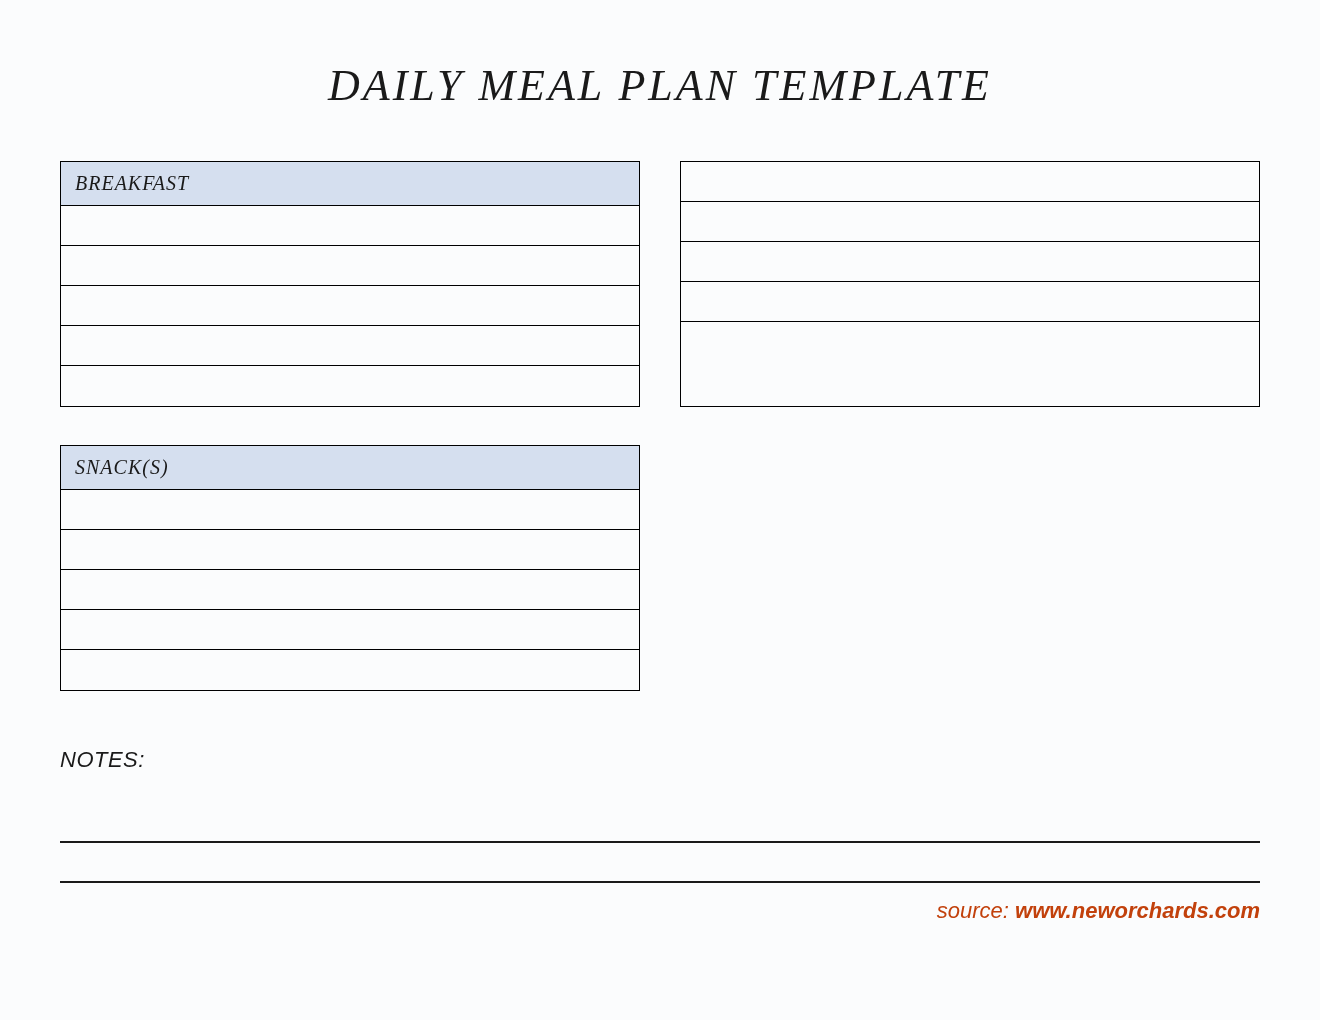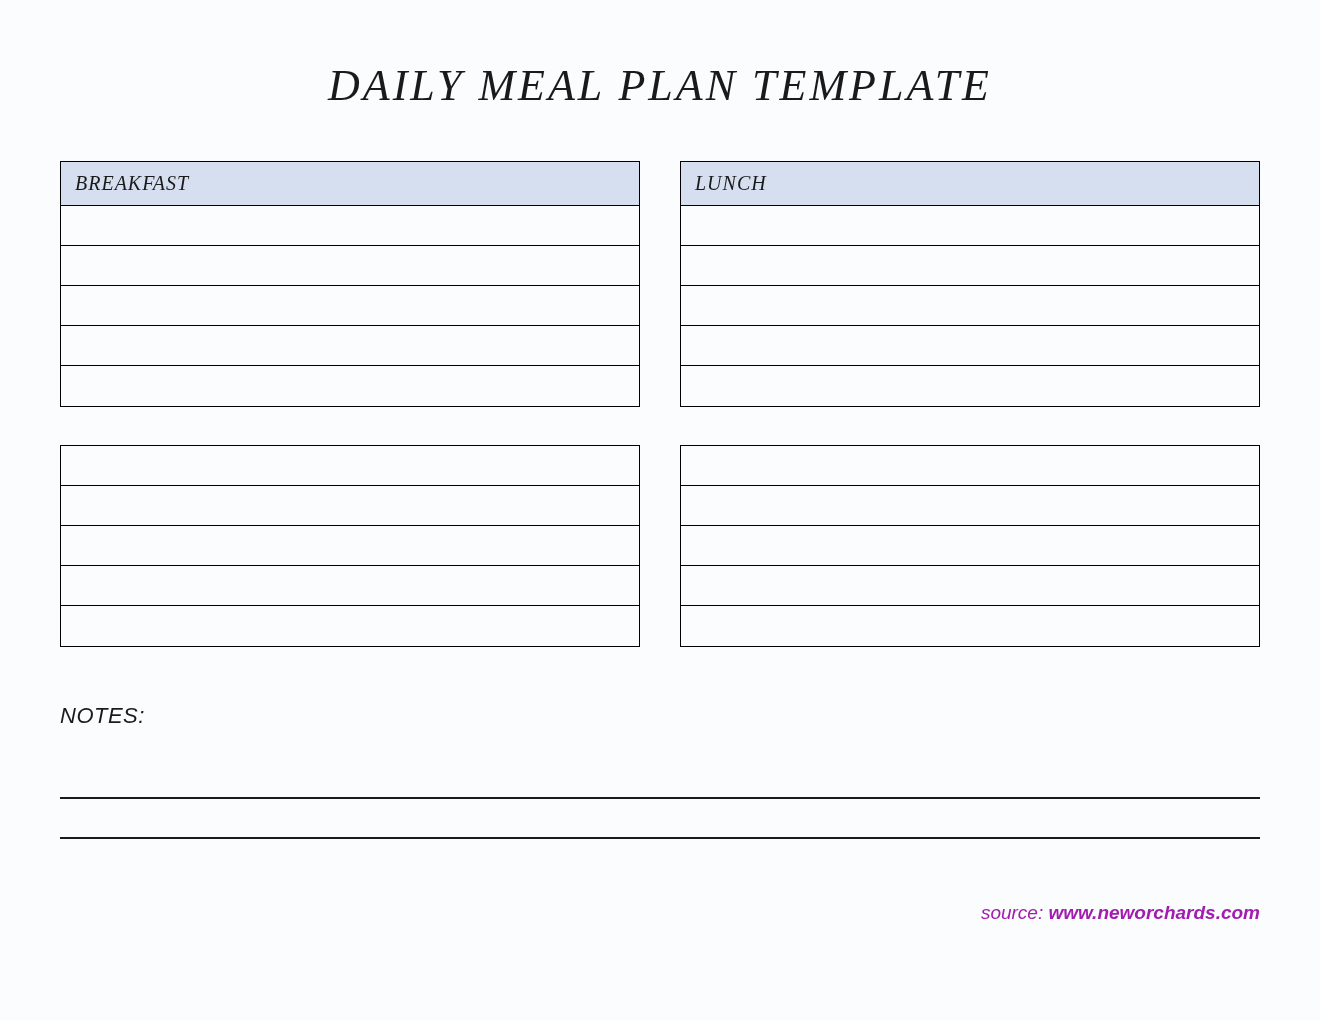--- a/index.html
+++ b/index.html
@@ -62,22 +62,22 @@
     }
     .note-line {
       height: 40px;
       border-bottom: 2px solid #1a1a1a;
     }
     .source {
       position: absolute;
       right: 60px;
       bottom: 96px;
       font-family: Arial, Helvetica, sans-serif;
-      font-size: 19px;
-      color: #a21caf;
+      font-size: 22px;
+      color: #c2410c;
     }
     .source .src-label {
       font-weight: 400;
     }
     .source .src-url {
       font-weight: 700;
     }
   </style>
 </head>
 <body>
@@ -88,38 +88,31 @@
 
   <div class="meal-box">
     <div class="meal-header">BREAKFAST</div>
     <div class="meal-row"></div>
     <div class="meal-row"></div>
     <div class="meal-row"></div>
     <div class="meal-row"></div>
     <div class="meal-row"></div>
   </div>
 
-  <div class="meal-box">
-    <div class="meal-header">LUNCH</div>
-    <div class="meal-row"></div>
-    <div class="meal-row"></div>
-    <div class="meal-row"></div>
-    <div class="meal-row"></div>
-    <div class="meal-row"></div>
-  </div>
 
   <div class="meal-box">
     <div class="meal-row"></div>
     <div class="meal-row"></div>
     <div class="meal-row"></div>
     <div class="meal-row"></div>
     <div class="meal-row"></div>
   </div>
 
   <div class="meal-box">
+    <div class="meal-header">SNACK(S)</div>
     <div class="meal-row"></div>
     <div class="meal-row"></div>
     <div class="meal-row"></div>
     <div class="meal-row"></div>
     <div class="meal-row"></div>
   </div>
 
 </div>
 
 <div class="notes-section">

